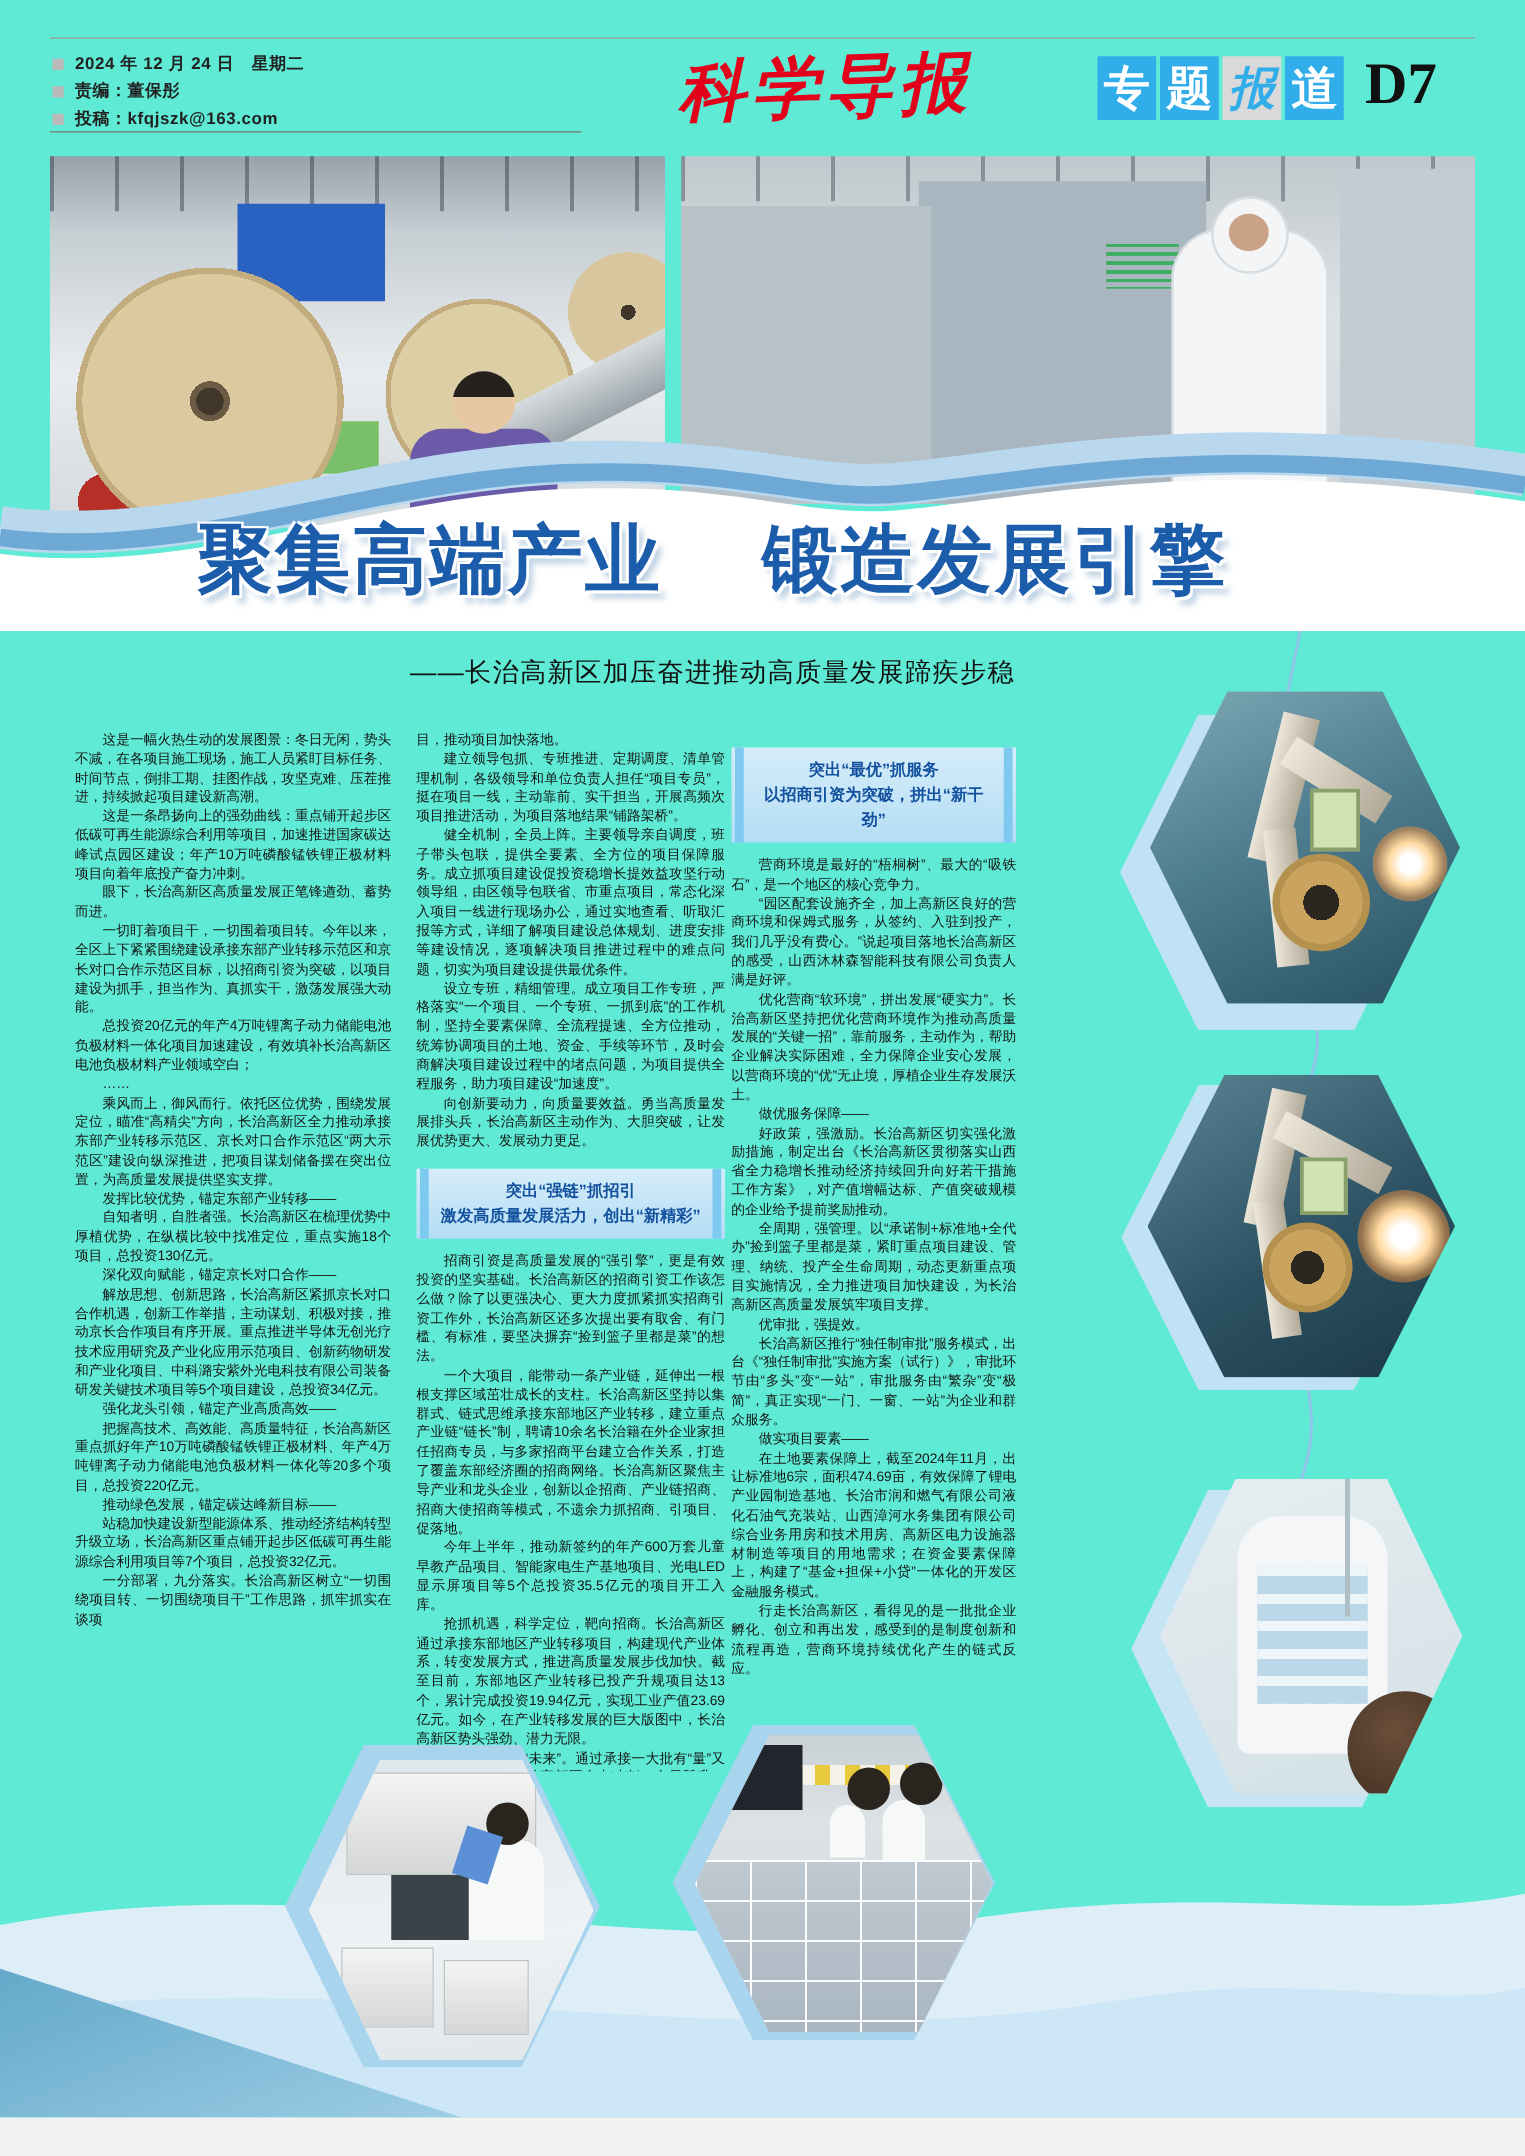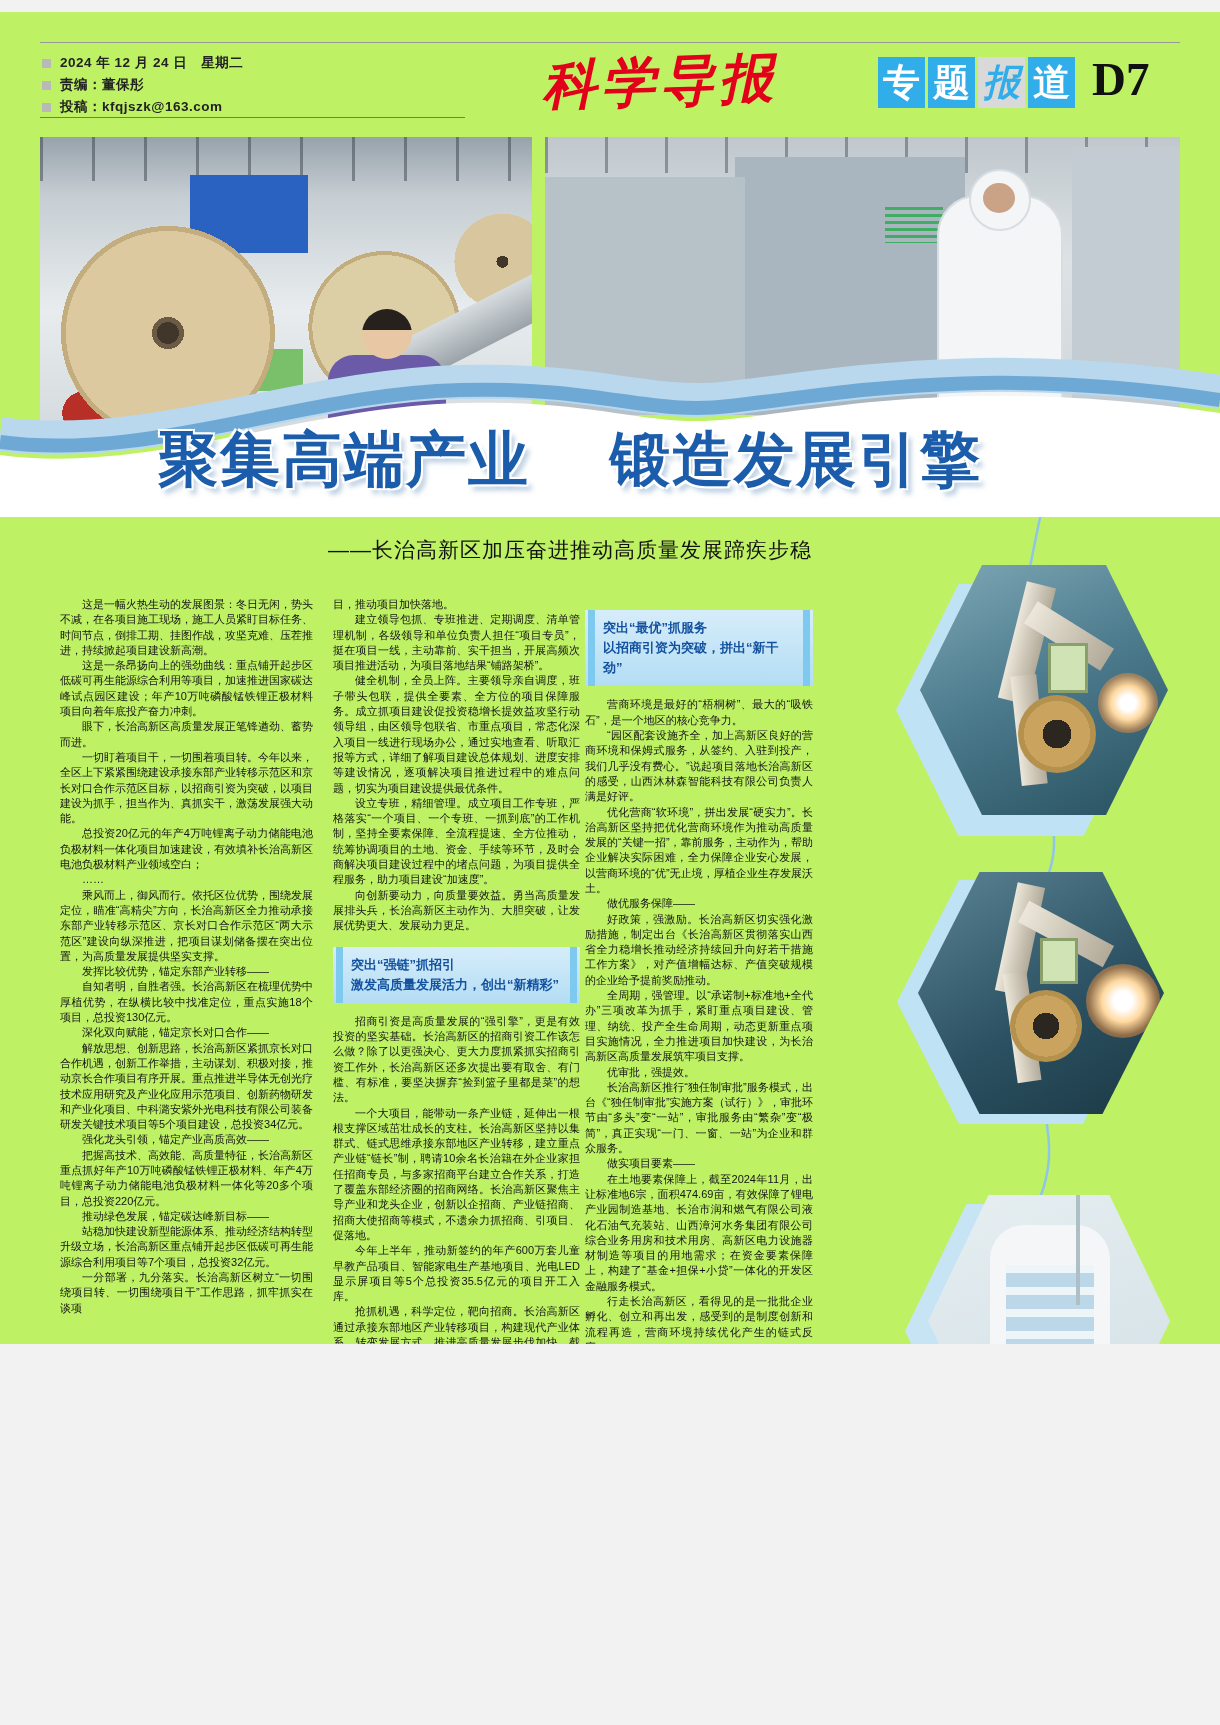--- a/index.html
+++ b/index.html
@@ -1,16 +1,16 @@
 <!DOCTYPE html>
 <html><head>
 <meta charset="utf-8">
 <style>
   html,body{margin:0;padding:0;background:#f2f2f2;}
-  .page{position:relative;width:1220px;height:1332px;margin:12px auto;background:#bef264;overflow:hidden;
+  .page{position:relative;width:1220px;height:1694px;margin:0 auto;background:#5eead4;overflow:hidden;
         font-family:"Liberation Sans","DejaVu Sans",sans-serif;color:#1a1a1a;}
   
   .rule-top{position:absolute;left:40px;top:30px;width:1140px;height:1px;background:#999;}
   .pub-info{position:absolute;left:42px;top:40px;width:420px;}
   .pub-row{display:flex;align-items:center;height:22px;font-size:13.5px;font-weight:600;color:#222;letter-spacing:.5px;}
   .sq{width:9px;height:9px;background:#b9b9b9;margin-right:9px;flex:0 0 auto;}
   .rule-pub{position:absolute;left:40px;top:105px;width:425px;height:1px;background:#777;}
   .logo{position:absolute;left:495px;top:34px;width:330px;text-align:center;
         font-family:"DejaVu Serif","Liberation Serif",serif;font-style:italic;font-weight:900;
         font-size:54px;color:#e2001a;transform:rotate(-2deg);letter-spacing:5px;}
@@ -73,21 +73,21 @@
   .subhead{position:absolute;left:40px;top:524px;width:1060px;z-index:3;text-align:center;
      font-size:21px;color:#111;letter-spacing:1px;}
   
   .col{position:absolute;top:585px;height:832px;overflow:hidden;z-index:1;}
   .col1{left:60px;width:253px;}
   .col2{left:333px;width:247px;}
   .col3{left:585px;width:228px;}
   .para{margin:0;font-size:11px;line-height:15.3px;text-align:justify;text-indent:2em;
         font-family:"Liberation Sans","DejaVu Sans",sans-serif;color:#141414;}
   .para.cont{text-indent:0;}
-  .sec-head{position:relative;margin:13px 0 11px;padding:8px 18px;
+  .sec-head{position:relative;margin:13px 0 11px;padding:8px 18px;text-align:center;
         background:linear-gradient(180deg,#d6edfa 0%,#b3ddf4 100%);}
   .sec-head::before,.sec-head::after{content:'';position:absolute;top:0;bottom:0;width:7px;background:#7dc9f0;}
   .sec-head::before{left:3px;} .sec-head::after{right:3px;}
   .sh-l1,.sh-l2{font-size:13px;font-weight:700;color:#13519f;line-height:1.55;}
   
   .hex{position:absolute;clip-path:polygon(25% 0,75% 0,100% 50%,75% 100%,25% 100%,0 50%);z-index:2;overflow:hidden;}
   .hex-back{z-index:1;}
   .connectors{position:absolute;left:0;top:0;z-index:1;}
   .hx-ind{background:linear-gradient(155deg,#7fa8b5 0%,#4e7d8f 45%,#27505f 100%);}
   .hx-ind2{background:linear-gradient(150deg,#5b8494 0%,#2c5263 55%,#1b3844 100%);}
@@ -202,21 +202,21 @@
   <div class="col col3">
       <div class="sec-head">
         <div class="sh-l1">突出“最优”抓服务</div>
         <div class="sh-l2">以招商引资为突破，拼出“新干劲”</div>
       </div>
       <p class="para">营商环境是最好的“梧桐树”、最大的“吸铁石”，是一个地区的核心竞争力。</p>
       <p class="para">“园区配套设施齐全，加上高新区良好的营商环境和保姆式服务，从签约、入驻到投产，我们几乎没有费心。”说起项目落地长治高新区的感受，山西沐林森智能科技有限公司负责人满是好评。</p>
       <p class="para">优化营商“软环境”，拼出发展“硬实力”。长治高新区坚持把优化营商环境作为推动高质量发展的“关键一招”，靠前服务，主动作为，帮助企业解决实际困难，全力保障企业安心发展，以营商环境的“优”无止境，厚植企业生存发展沃土。</p>
       <p class="para">做优服务保障——</p>
       <p class="para">好政策，强激励。长治高新区切实强化激励措施，制定出台《长治高新区贯彻落实山西省全力稳增长推动经济持续回升向好若干措施工作方案》，对产值增幅达标、产值突破规模的企业给予提前奖励推动。</p>
-      <p class="para">全周期，强管理。以“承诺制+标准地+全代办”三项改革为抓手，紧盯重点项目建设、管理、纳统、投产全生命周期，动态更新重点项目实施情况，全力推进项目加快建设，为长治高新区高质量发展筑牢项目支撑。</p>
+      <p class="para">全周期，强管理。以“承诺制+标准地+全代办”捡到篮子里都是菜，紧盯重点项目建设、管理、纳统、投产全生命周期，动态更新重点项目实施情况，全力推进项目加快建设，为长治高新区高质量发展筑牢项目支撑。</p>
       <p class="para">优审批，强提效。</p>
       <p class="para">长治高新区推行“独任制审批”服务模式，出台《“独任制审批”实施方案（试行）》，审批环节由“多头”变“一站”，审批服务由“繁杂”变“极简”，真正实现“一门、一窗、一站”为企业和群众服务。</p>
       <p class="para">做实项目要素——</p>
       <p class="para">在土地要素保障上，截至2024年11月，出让标准地6宗，面积474.69亩，有效保障了锂电产业园制造基地、长治市润和燃气有限公司液化石油气充装站、山西漳河水务集团有限公司综合业务用房和技术用房、高新区电力设施器材制造等项目的用地需求；在资金要素保障上，构建了“基金+担保+小贷”一体化的开发区金融服务模式。</p>
       <p class="para">行走长治高新区，看得见的是一批批企业孵化、创立和再出发，感受到的是制度创新和流程再造，营商环境持续优化产生的链式反应。</p>
     </div>
 
   <svg class="connectors" width="1220" height="1725" viewBox="0 0 1220 1725">
     <path d="M1048,468 C1040,505 1036,525 1030,555" fill="none" stroke="#8fc5e9" stroke-width="2.5"></path>
     <path d="M1052,805 C1056,832 1054,846 1048,864" fill="none" stroke="#8fc5e9" stroke-width="2.5"></path>

